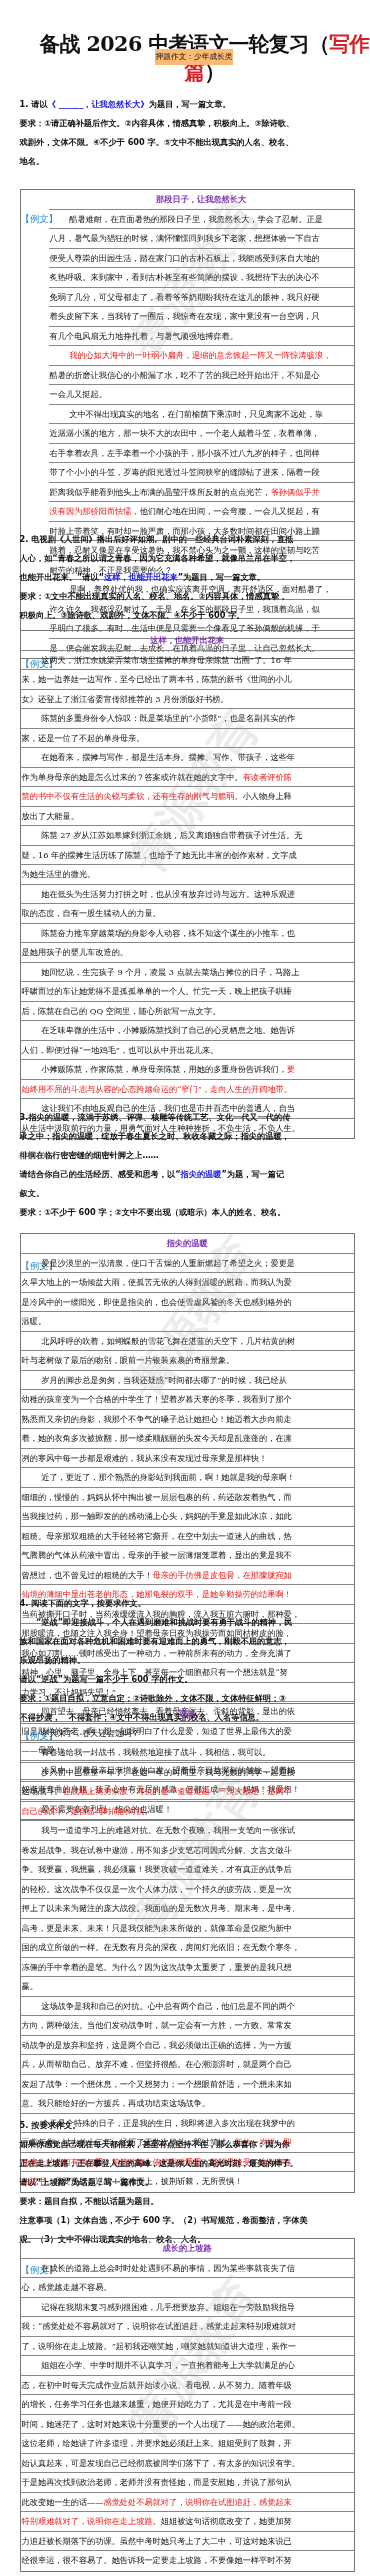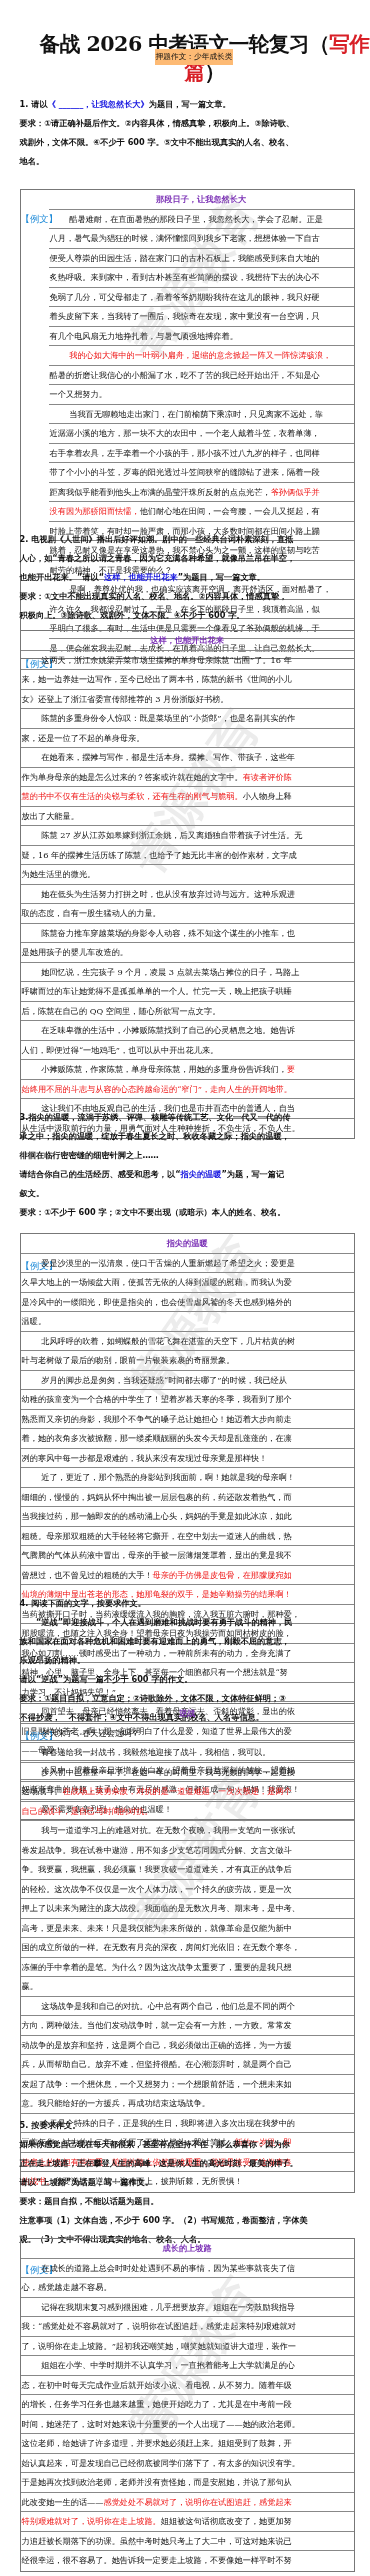--- a/index.html
+++ b/index.html
@@ -42,22 +42,22 @@
       <div class="row head">那段日子，让我忽然长大</div>
       <div class="row ind"><span>酷暑难耐，在直面暑热的那段日子里，我忽然长大，学会了忍耐。正是</span></div>
       <div class="row"><span>八月，暑气最为猖狂的时候，满怀憧憬回到我乡下老家，想想体验一下自古</span></div>
       <div class="row"><span>便受人尊崇的田园生活，踏在家门口的古朴石板上，我能感受到来自大地的</span></div>
       <div class="row"><span>炙热呼吸。来到家中，看到古朴甚至有些简陋的摆设，我想待下去的决心不</span></div>
       <div class="row"><span>免弱了几分，可父母都走了，看着爷爷奶期盼我待在这儿的眼神，我只好硬</span></div>
       <div class="row"><span>着头皮留下来，当我转了一圈后，我惊奇在发现，家中竟没有一台空调，只</span></div>
       <div class="row"><span>有几个电风扇无力地挣扎着，与暑气顽强地搏弈着。</span></div>
       <div class="row ind"><span class="red">我的心如大海中的一叶弱小扁舟，退缩的意念掀起一阵又一阵惊涛骇浪，</span></div>
       <div class="row"><span>酷暑的折磨让我信心的小船漏了水，吃不了苦的我已经开始出汗，不知是心</span></div>
-      <div class="row"><span>一个又想努力。</span></div>
-      <div class="row ind"><span>当我百无聊赖地走出家门，在门前榆荫下乘凉时，只见离家不远处，靠</span></div>
+      <div class="row"><span>一会儿又挺起。</span></div>
+      <div class="row ind"><span>文中不得出现真实的地名，在门前榆荫下乘凉时，只见离家不远处，靠</span></div>
       <div class="row"><span>近潺潺小溪的地方，那一块不大的农田中，一个老人戴着斗笠，衣着单薄，</span></div>
       <div class="row"><span>右手拿着农具，左手牵着一个小孩的手，那小孩不过八九岁的样子，也同样</span></div>
       <div class="row"><span>带了个小小的斗笠，歹毒的阳光透过斗笠间狭窄的缝隙钻了进来，隔着一段</span></div>
       <div class="row"><span>距离我似乎能看到他头上布满的晶莹汗珠所反射的点点光芒，</span><span class="red">爷孙俩似乎并</span></div>
       <div class="row"><span class="red">没有因为那骄阳而怯懦，</span><span>他们耐心地在田间，一会弯腰，一会儿又挺起，有</span></div>
       <div class="row"><span>时脸上带着笑，有时却一脸严肃，而那小孩，大多数时间都在田间小路上蹦</span></div>
       <div class="row"><span>跳着，忍耐又像是在享受这暑热，我不禁心头为之一颤，这样的坚韧与吃苦</span></div>
       <div class="row"><span>耐劳的精神，不正是我需要的么？</span></div>
       <div class="row ind"><span>是啊，养尊处优的我，也确实应该离开空调，离开舒适区，面对酷暑了，</span></div>
       <div class="row"><span>许久许久，我都没忍耐过了，于是，在乡下的那段日子里，我顶着高温，似</span></div>

